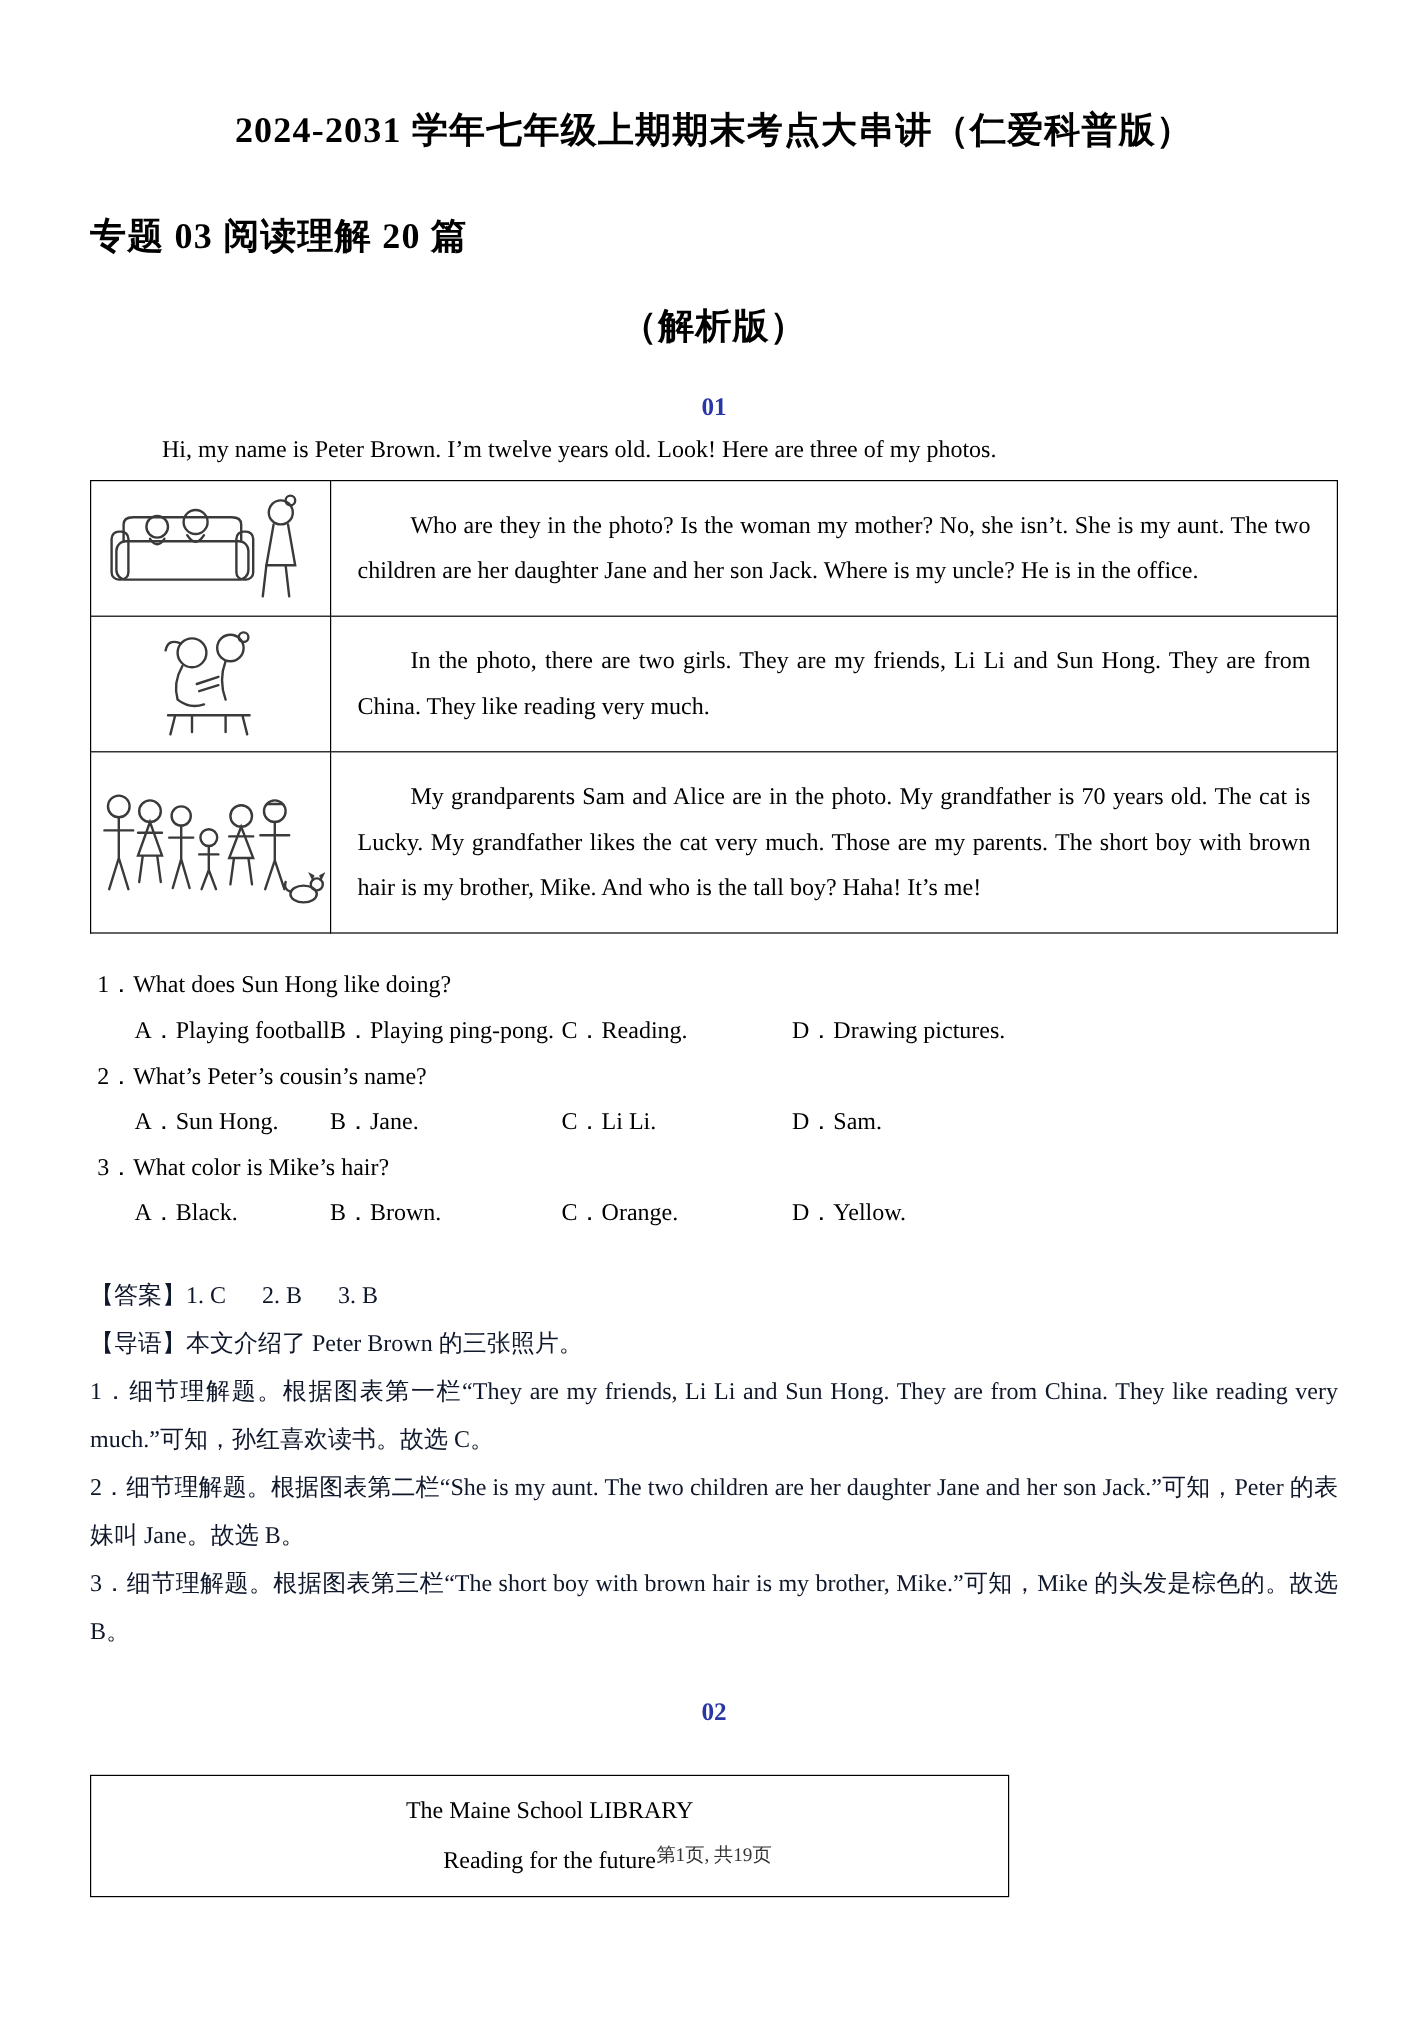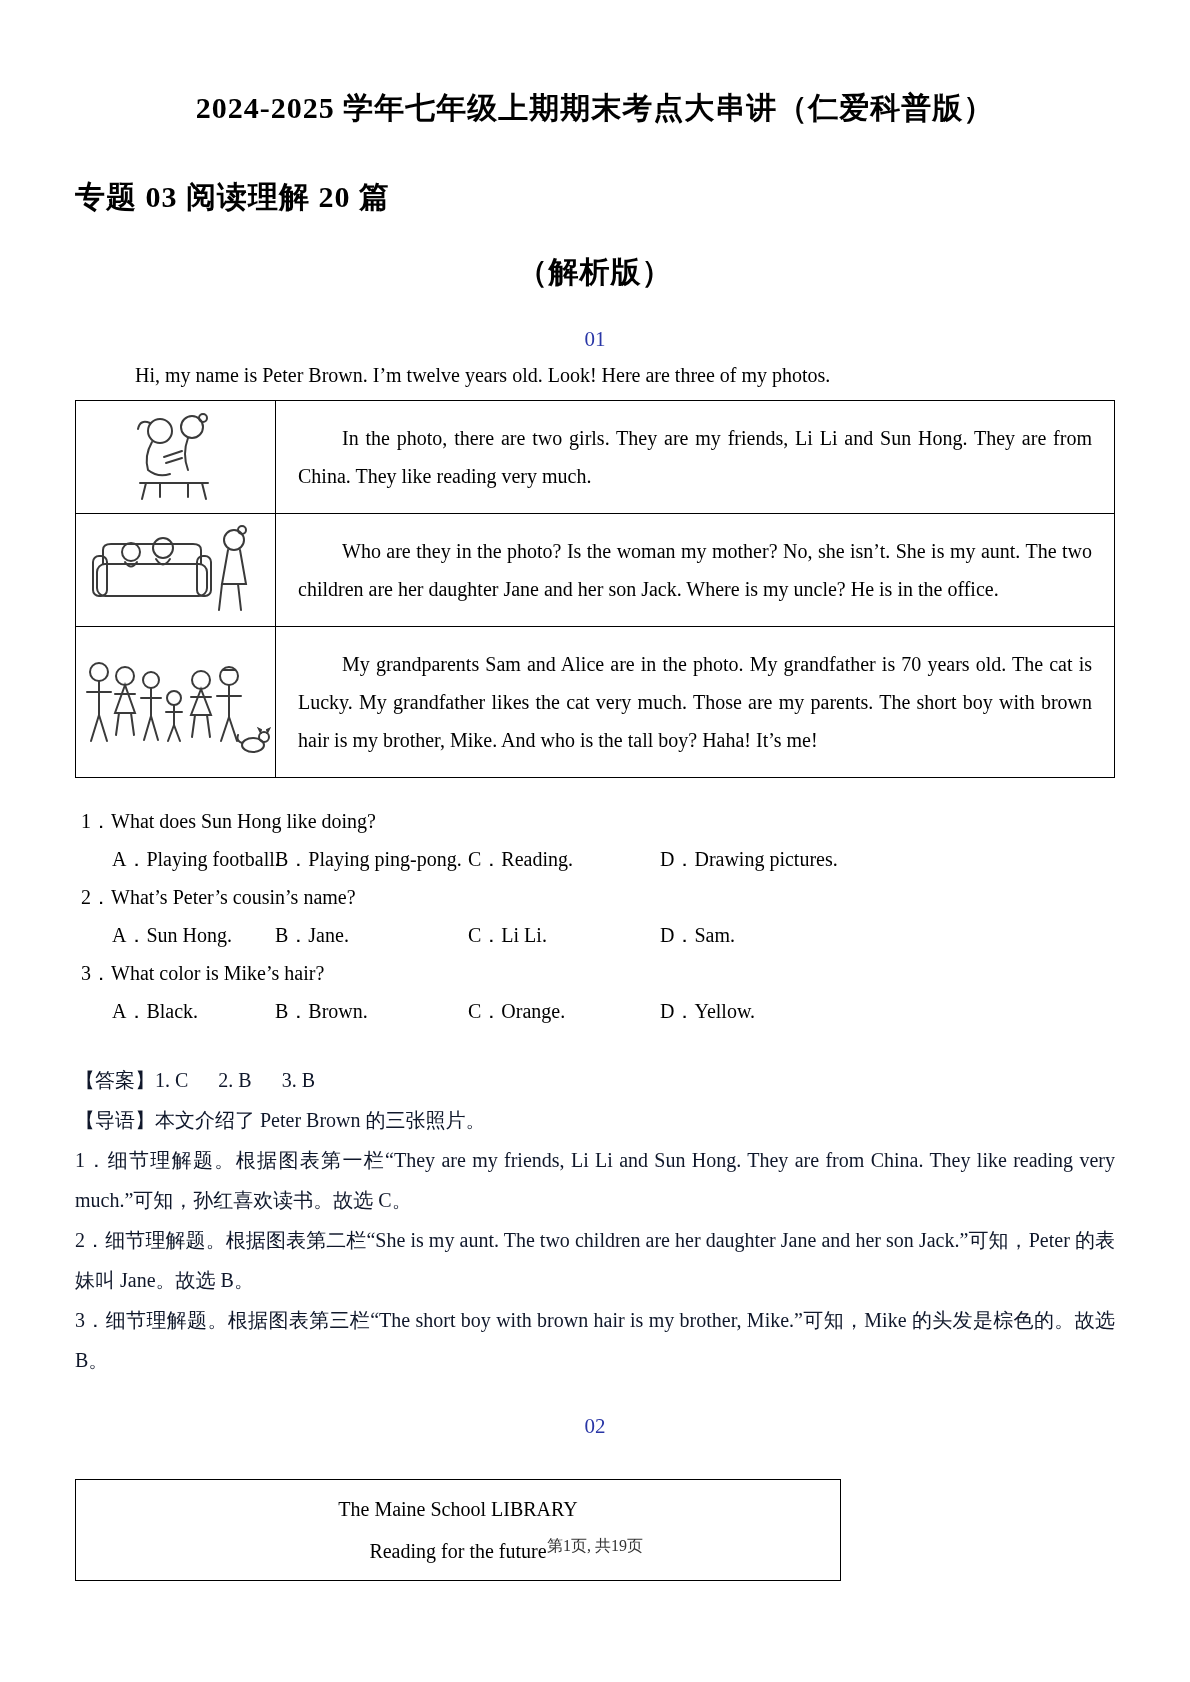--- a/index.html
+++ b/index.html
@@ -8,21 +8,21 @@
     width:1190px; min-height:1682px; position:relative;
     font-family:"Liberation Serif","DejaVu Serif",serif;
     color:#000;
   }
   .page { padding:88px 75px 40px 75px; }
 
   .title    { text-align:center; font-size:30px; font-weight:bold; letter-spacing:1px; }
   .subtitle { text-align:left; font-size:30px; font-weight:bold; margin-top:48px; letter-spacing:1px; }
   .edition  { text-align:center; font-size:30px; font-weight:bold; margin-top:34px; letter-spacing:1px; }
 
-  .sec-num  { text-align:center; font-size:21px; font-weight:normal; color:#2936a6; margin-top:34px; }
+  .sec-num  { text-align:center; font-size:21px; font-weight:bold; color:#2936a6; margin-top:34px; }
 
   .intro { font-size:20px; margin-top:8px; text-indent:60px; line-height:30px; }
 
   table.photo-table { width:100%; border-collapse:collapse; margin-top:10px; }
   table.photo-table td { border:1px solid #000; }
   .img-cell { width:200px; text-align:center; vertical-align:middle; padding:8px 4px; }
   .txt-cell { padding:18px 22px; font-size:20px; line-height:38px; text-align:justify; text-indent:44px; }
 
   .qa-block { margin-top:24px; }
   .q-line  { font-size:20px; line-height:38px; padding-left:6px; }
@@ -44,67 +44,67 @@
 
   .footer { position:absolute; left:0; top:1536px; width:100%; text-align:center; font-size:16px; color:#333; }
 
   .sketch { display:inline-block; vertical-align:middle; }
 </style>
 </head>
 <body>
 
 <div class="page">
 
-  <h1 class="title">2024-2025 学年七年级上期期末考点大串讲（仁爱科普版）</h1>
+  <h1 class="title">2024-2031 学年七年级上期期末考点大串讲（仁爱科普版）</h1>
   <h2 class="subtitle">专题 03 阅读理解 20 篇</h2>
   <h2 class="edition">（解析版）</h2>
 
   <div class="sec-num">01</div>
 
   <p class="intro">Hi, my name is Peter Brown. I’m twelve years old. Look! Here are three of my photos.</p>
 
   <table class="photo-table">
     <tbody>
         <tr>
-      <td class="img-cell">
-        <svg class="sketch" width="100" height="92" viewBox="0 0 100 92">
-          <g fill="none" stroke="#3a3a3a" stroke-width="2" stroke-linecap="round">
-            <circle cx="34" cy="20" r="12"></circle>
-            <path d="M24 12 q-10 -4 -12 6"></path>
-            <circle cx="66" cy="16" r="11"></circle>
-            <circle cx="77" cy="7" r="4"></circle>
-            <path d="M26 31 q-8 14 -4 28 q10 8 22 4"></path>
-            <path d="M62 27 q-6 16 0 32"></path>
-            <path d="M38 46 l18 -6 M40 52 l16 -5"></path>
-            <path d="M14 72 h68 M20 72 l-4 16 M76 72 l4 16 M34 72 v14 M62 72 v14"></path>
-          </g>
-        </svg>
-      </td>
-      <td class="txt-cell">In the photo, there are two girls. They are my friends, Li Li and Sun Hong. They are from China. They like reading very much.</td>
-    </tr>
-    <tr>
       <td class="img-cell">
         <svg class="sketch" width="170" height="96" viewBox="0 0 170 96">
           <g fill="none" stroke="#3a3a3a" stroke-width="2" stroke-linecap="round">
             <rect x="6" y="42" width="110" height="32" rx="8"></rect>
             <rect x="2" y="34" width="14" height="40" rx="6"></rect>
             <rect x="106" y="34" width="14" height="40" rx="6"></rect>
             <path d="M12 42 v-14 q0 -6 8 -6 h82 q8 0 8 6 v14"></path>
             <circle cx="40" cy="30" r="9"></circle>
             <path d="M34 40 q6 9 12 0"></path>
             <circle cx="72" cy="26" r="10"></circle>
             <path d="M65 37 q7 11 14 0"></path>
             <circle cx="143" cy="18" r="10"></circle>
             <circle cx="151" cy="8" r="4"></circle>
             <path d="M137 28 l-6 34 h24 l-6 -34"></path>
             <path d="M131 62 l-3 26 M147 62 l3 26"></path>
           </g>
         </svg>
       </td>
       <td class="txt-cell">Who are they in the photo? Is the woman my mother? No, she isn’t. She is my aunt. The two children are her daughter Jane and her son Jack. Where is my uncle? He is in the office.</td>
+    </tr>
+    <tr>
+      <td class="img-cell">
+        <svg class="sketch" width="100" height="92" viewBox="0 0 100 92">
+          <g fill="none" stroke="#3a3a3a" stroke-width="2" stroke-linecap="round">
+            <circle cx="34" cy="20" r="12"></circle>
+            <path d="M24 12 q-10 -4 -12 6"></path>
+            <circle cx="66" cy="16" r="11"></circle>
+            <circle cx="77" cy="7" r="4"></circle>
+            <path d="M26 31 q-8 14 -4 28 q10 8 22 4"></path>
+            <path d="M62 27 q-6 16 0 32"></path>
+            <path d="M38 46 l18 -6 M40 52 l16 -5"></path>
+            <path d="M14 72 h68 M20 72 l-4 16 M76 72 l4 16 M34 72 v14 M62 72 v14"></path>
+          </g>
+        </svg>
+      </td>
+      <td class="txt-cell">In the photo, there are two girls. They are my friends, Li Li and Sun Hong. They are from China. They like reading very much.</td>
     </tr>
     <tr>
       <td class="img-cell">
         <svg class="sketch" width="190" height="112" viewBox="0 0 190 112">
           <g fill="none" stroke="#3a3a3a" stroke-width="2" stroke-linecap="round">
             <circle cx="18" cy="26" r="9"></circle>
                 <path d="M18 35 v34 M6 46 h24 M18 69 l-8 26 M18 69 l8 26"></path>
             <circle cx="44" cy="30" r="9"></circle>
                 <path d="M44 39 l-10 28 h20 z M38 67 l-3 22 M50 67 l3 22 M34 48 h20"></path>
             <circle cx="70" cy="34" r="8"></circle>

